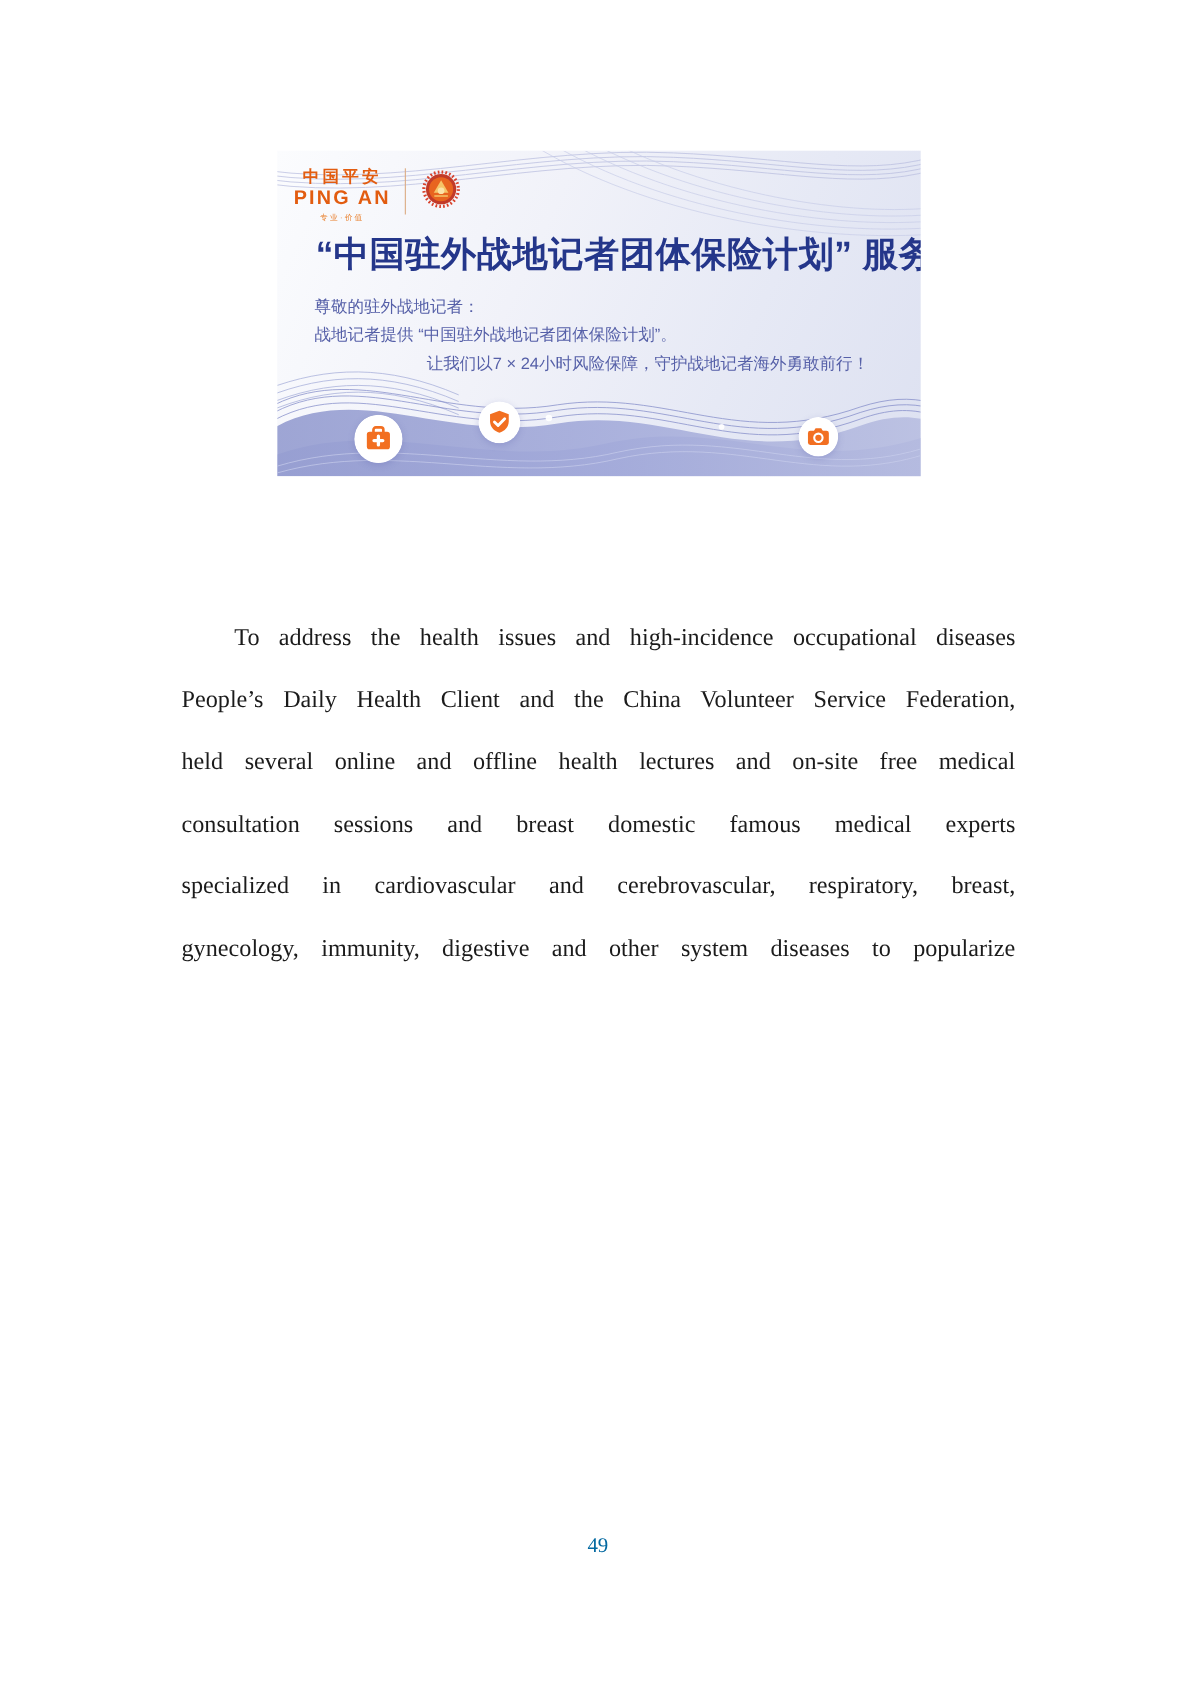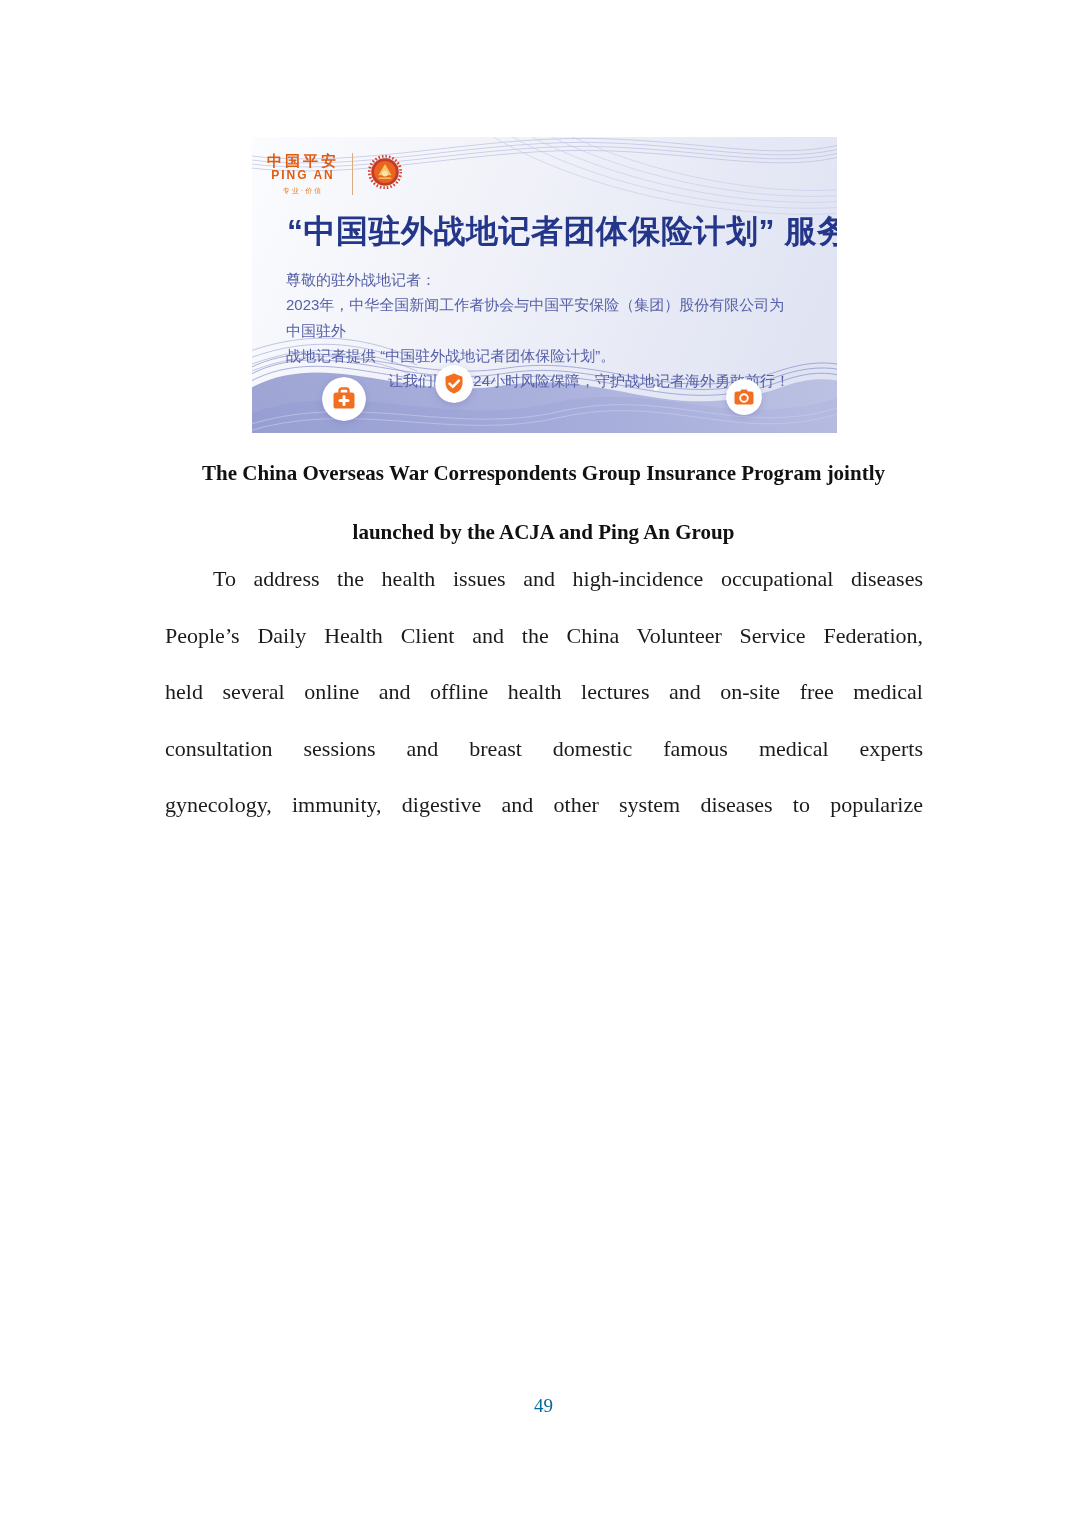--- a/index.html
+++ b/index.html
@@ -13,21 +13,21 @@
   
   .banner {
     position:absolute; left:252px; top:137px; width:585px; height:296px;
     background:linear-gradient(115deg,#fbfcfe 0%,#f1f2f9 38%,#e6e9f5 70%,#dde1f1 100%);
     overflow:hidden;
   }
   .banner-waves { position:absolute; left:0; top:0; width:585px; height:296px; }
   .banner-header { position:absolute; left:15px; top:15px; display:flex; align-items:flex-start; }
   .pingan-logo { font-family:"Liberation Sans", sans-serif; font-weight:bold; color:#e25c10; text-align:center; }
   .logo-cn { font-size:15px; letter-spacing:3px; line-height:1.15; }
-  .logo-en { font-size:12px; letter-spacing:2px; line-height:1.15; }
+  .logo-en { font-size:18px; letter-spacing:2px; line-height:1.15; }
   .logo-tagline { font-size:7px; font-weight:normal; color:#e9812f; letter-spacing:2px; margin-top:3px; }
   .logo-divider { width:1px; height:42px; background:#dcab83; margin:1px 13px 0 13px; }
   .acja-emblem { width:38px; height:38px; margin-top:1px; }
 
   .banner-title {
     position:absolute; left:35px; top:73px; white-space:nowrap;
     font-family:"Liberation Sans", sans-serif; font-weight:bold;
     font-size:32px; letter-spacing:0.5px; color:#24368a;
   }
   .banner-textblock {
@@ -128,21 +128,20 @@
         <path d="M20,11.5 L27,23.5 H13 Z" fill="#f6c468"></path>
         <circle cx="20" cy="21.5" r="3.2" fill="#fbe3a8"></circle>
         <path d="M13.5,26.5 H26.5" stroke="#f6c468" stroke-width="1.6"></path>
       </svg>
     </div>
 
     <div class="banner-title">“中国驻外战地记者团体保险计划” 服务卡</div>
 
     <div class="banner-textblock">
       <div>尊敬的驻外战地记者：</div>
-      <div>2023年，中华全国新闻工作者协会与中国平安保险（集团）股份有限公司为中国驻外</div>
       <div>战地记者提供 “中国驻外战地记者团体保险计划”。</div>
       <div class="banner-slogan">让我们以7 × 24小时风险保障，守护战地记者海外勇敢前行！</div>
     </div>
 
     <svg class="banner-icon icon-medkit" viewBox="0 0 44 44" xmlns="http://www.w3.org/2000/svg" aria-hidden="true">
       <circle cx="22" cy="22" r="22" fill="#ffffff"></circle>
       <path d="M17.5,16 v-2.3 a2.2,2.2 0 0 1 2.2,-2.2 h4.6 a2.2,2.2 0 0 1 2.2,2.2 V16" fill="none" stroke="#f26f21" stroke-width="2.4"></path>
       <rect x="11.5" y="15.5" width="21" height="16" rx="2.6" fill="#f26f21"></rect>
       <path d="M22,19.5 v8 M18,23.5 h8" stroke="#ffffff" stroke-width="3" stroke-linecap="round"></path>
     </svg>
@@ -152,28 +151,25 @@
       <path d="M14.5,18.6 l3.3,3.3 l6,-6.2" stroke="#ffffff" stroke-width="2.6" fill="none" stroke-linecap="round" stroke-linejoin="round"></path>
     </svg>
     <svg class="banner-icon icon-camera" viewBox="0 0 36 36" xmlns="http://www.w3.org/2000/svg" aria-hidden="true">
       <circle cx="18" cy="18" r="18" fill="#ffffff"></circle>
       <path d="M13.8,13 l1.6,-2.6 h5.2 L22.2,13" fill="#f26f21"></path>
       <rect x="8.5" y="12.5" width="19" height="13" rx="2.2" fill="#f26f21"></rect>
       <circle cx="18" cy="19" r="3.8" fill="none" stroke="#ffffff" stroke-width="1.9"></circle>
     </svg>
   </figure>
 
-  <div class="caption">
-    <div class="caption-line">The China Overseas War Correspondents Group Insurance Program jointly</div>
-    <div class="caption-line">launched by the ACJA and Ping An Group</div>
-  </div>
 
   <div class="body-text">
     <div class="body-line first">To address the health issues and high-incidence occupational diseases</div>
     <div class="body-line">People’s Daily Health Client and the China Volunteer Service Federation,</div>
     <div class="body-line">held several online and offline health lectures and on-site free medical</div>
     <div class="body-line">consultation sessions and breast domestic famous medical experts</div>
+    <div class="body-line">specialized in cardiovascular and cerebrovascular, respiratory, breast,</div>
     <div class="body-line">gynecology, immunity, digestive and other system diseases to popularize</div>
   </div>
 
   <div class="page-number">49</div>
 
 </div>
 
 </body></html>

